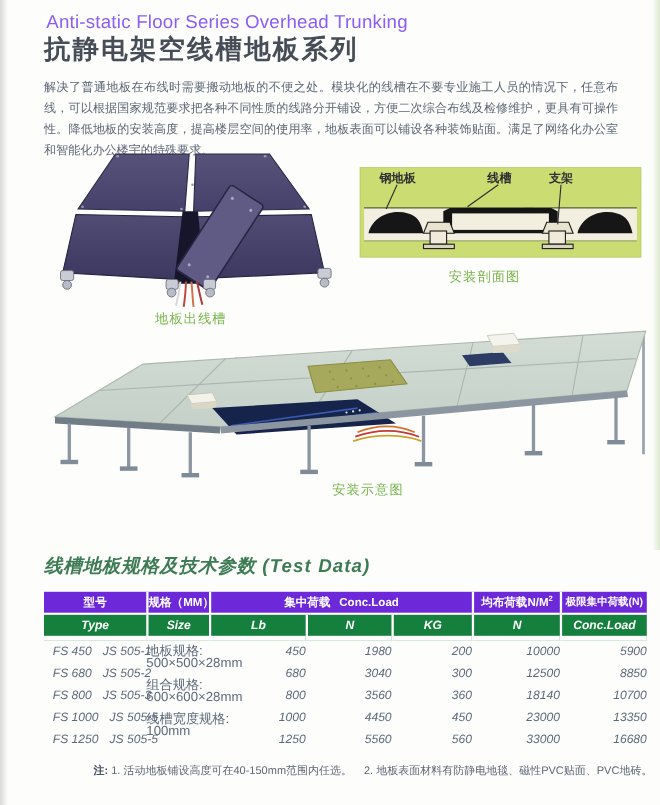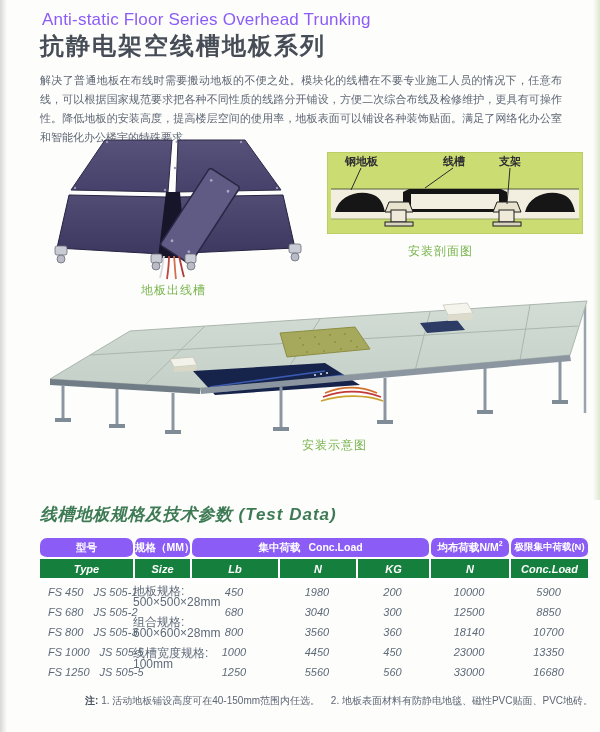--- a/index.html
+++ b/index.html
@@ -28,30 +28,30 @@
   
   .xsec{position:absolute;left:327px;top:152px;width:304px;height:82px;}
 
   .sec-title{position:absolute;left:40px;top:503px;font-size:17px;font-weight:bold;
     font-style:italic;color:#3e7b55;letter-spacing:.5px;white-space:nowrap;}
   .sec-title .en{margin-left:6px;letter-spacing:1px;}
 
   table.spec{position:absolute;left:40px;top:538px;width:548px;
     border-collapse:separate;border-spacing:0;table-layout:fixed;}
   table.spec td{padding:0;vertical-align:middle;}
-  tr.h1 td{background:#8b5cf6;color:#fff;font-weight:bold;font-size:10.5px;
-    height:19px;text-align:center;border-bottom:2px solid #fff;white-space:nowrap;border-radius:7px;}
+  tr.h1 td{background:#6d28d9;color:#fff;font-weight:bold;font-size:10.5px;
+    height:19px;text-align:center;border-bottom:2px solid #fff;white-space:nowrap;}
   tr.h1 td + td{border-left:2px solid #fff;}
   tr.h1 td.smallhdr{font-size:9.5px;}
   tr.h1 .en{margin-left:8px;}
   tr.h1 sup{font-size:7px;}
   tr.h2 td{background:#15803d;color:#fff;font-weight:bold;font-style:italic;
     font-size:11px;height:19px;text-align:center;border-bottom:4px solid #fff;}
   tr.h2 td + td{border-left:2px solid #fff;}
-  tbody td{font-size:11px;color:#5e6a79;height:20px;text-align:center;
+  tbody td{font-size:11px;color:#5e6a79;height:20px;text-align:right;
     font-style:italic;white-space:nowrap;}
   tbody td.model{text-align:left;padding-left:8px;}
   tbody td.model .m2{margin-left:10px;}
   td.sizecell{vertical-align:top;font-style:normal;text-align:left;
     font-size:12px;line-height:11px;color:#5e6a79;padding-top:9px;white-space:nowrap;}
   td.sizecell .spec-group{margin-bottom:9px;}
 
   .note{position:absolute;left:85px;top:694px;font-size:10px;color:#5d6673;white-space:nowrap;}
   .note .nl{font-weight:bold;color:#49525e;}
   .note .ni{margin-right:8px;}

